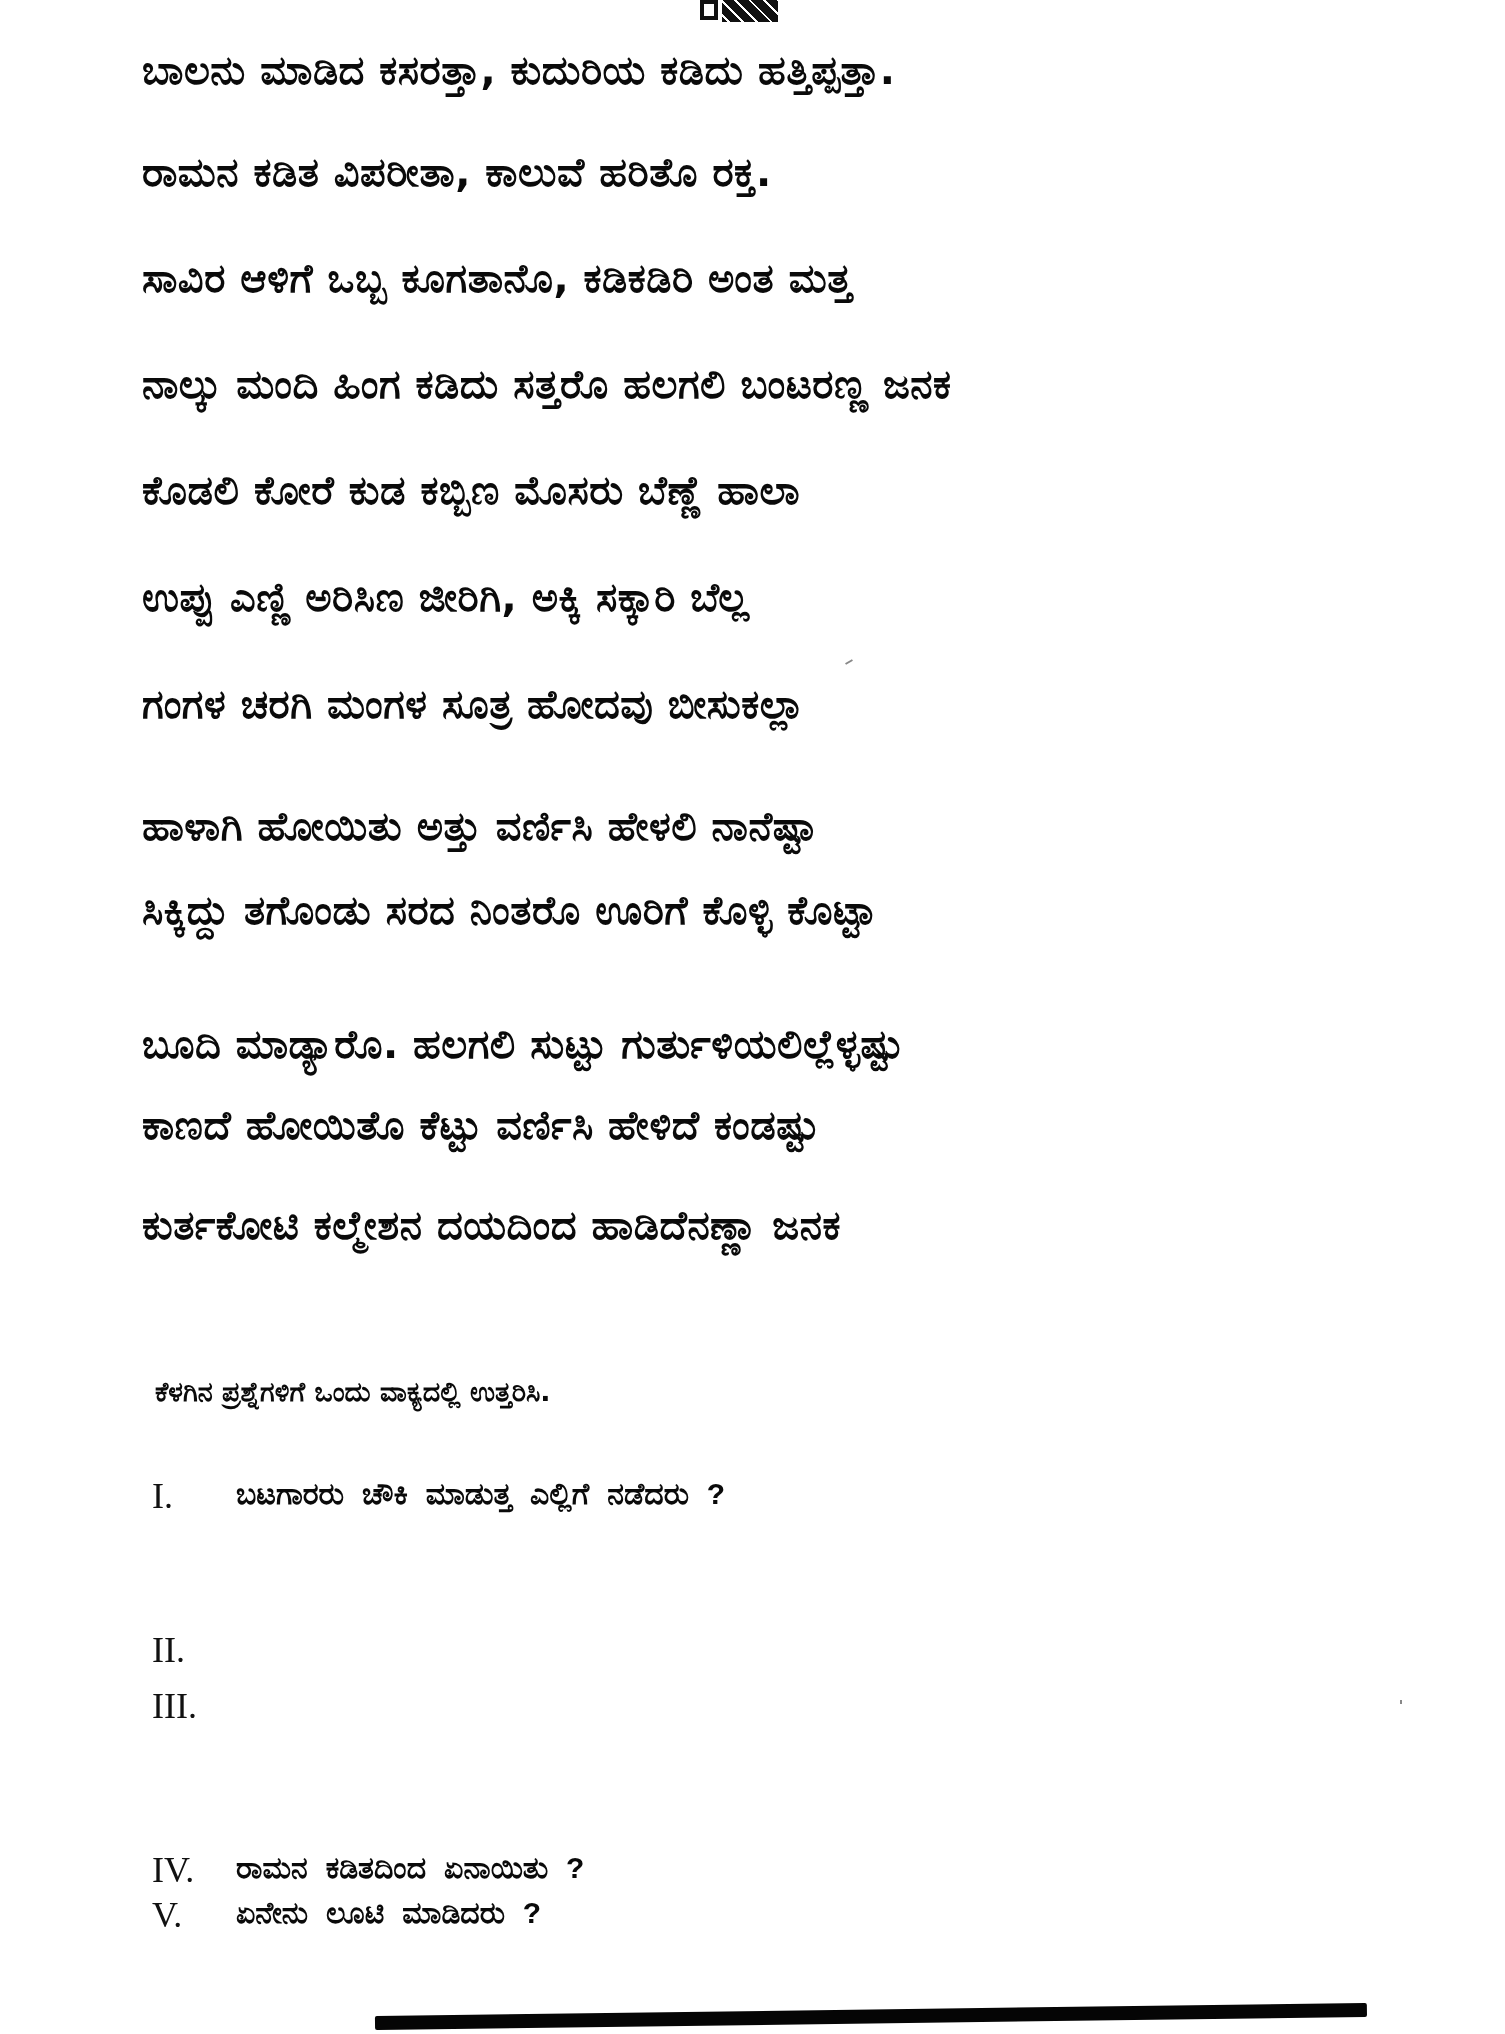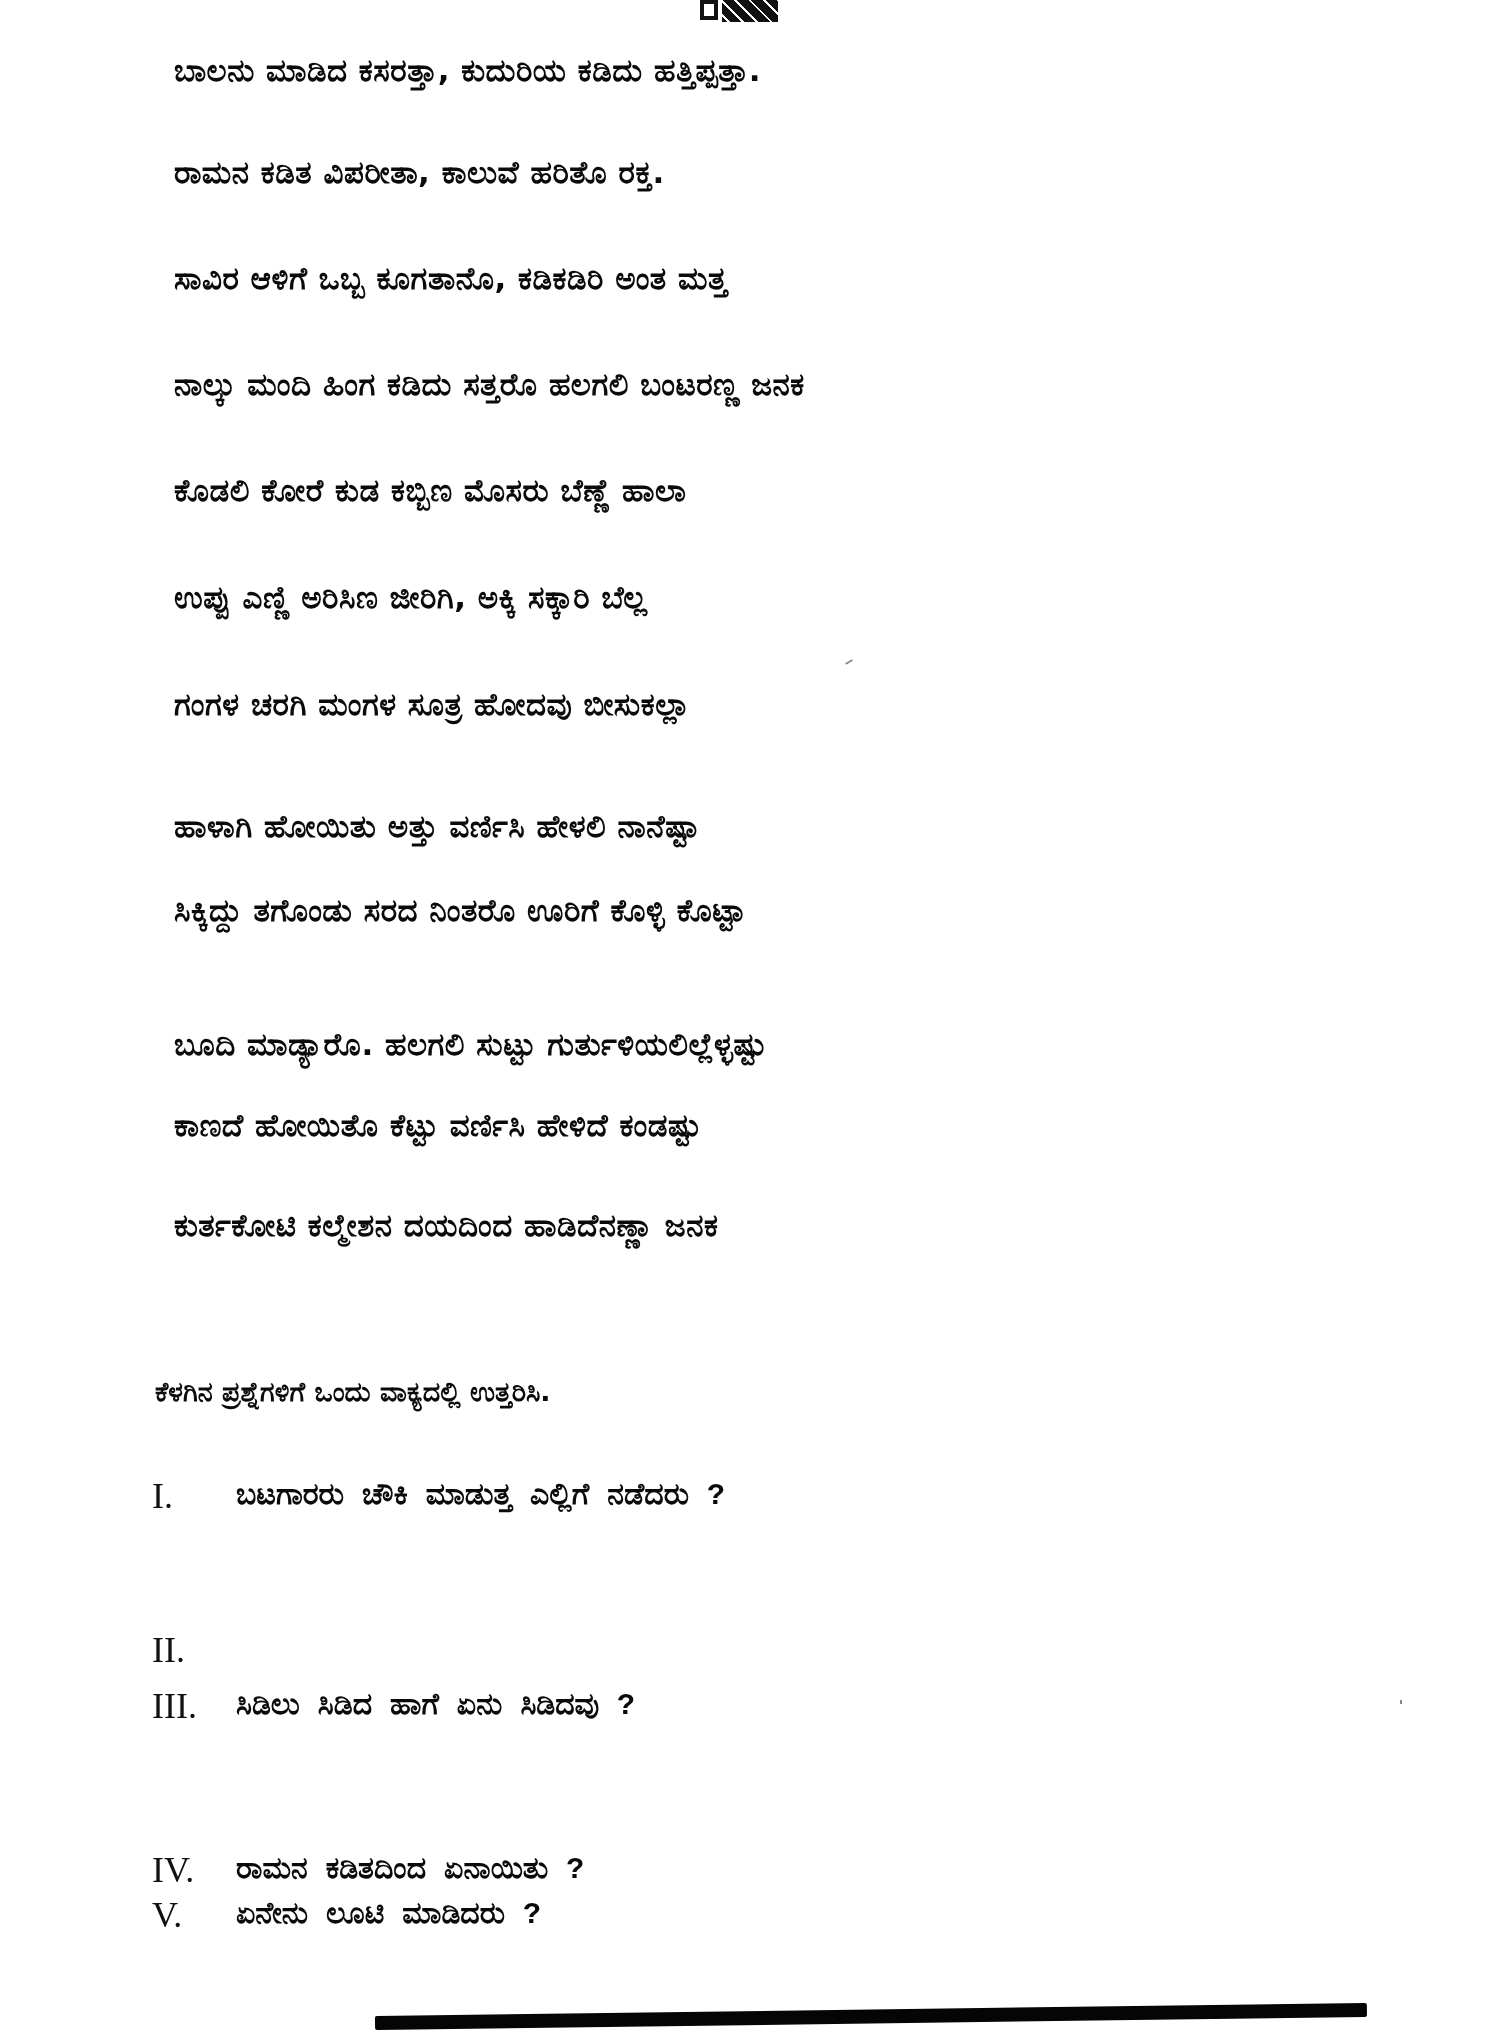--- a/index.html
+++ b/index.html
@@ -10,21 +10,21 @@
   .stamp {
     position: absolute; left: 700px; top: 0; width: 78px; height: 24px;
     display: flex; gap: 4px;
   }
   .stamp .box { width: 18px; height: 20px; border: 4px solid #111; box-sizing: border-box; background: #fff; }
   .stamp .blot { flex: 1; height: 22px; background:
       repeating-linear-gradient(45deg, #111 0 4px, #fff 4px 6px, #111 6px 10px); }
   .poem { position: absolute; left: 142px; top: 0; }
   .line {
     position: absolute; left: 0; white-space: nowrap;
-    font-size: 31px; font-weight: bold; line-height: 40px; letter-spacing: 0.5px; margin-left: 32px;
+    font-size: 40px; font-weight: bold; line-height: 40px; letter-spacing: 0.5px;
   }
   .heading {
     position: absolute; left: 155px; top: 1372px; white-space: nowrap;
     font-size: 27px; font-weight: bold; line-height: 40px;
   }
   .q {
     position: absolute; left: 152px; white-space: nowrap; height: 44px;
     display: flex; align-items: center;
   }
   .q .num {
@@ -66,21 +66,20 @@
 
 <div class="q" style="top:1474px">
   <span class="num">I.</span>
   <span class="text">ಬಟಗಾರರು ಚೌಕಿ ಮಾಡುತ್ತ ಎಲ್ಲಿಗೆ ನಡೆದರು ?</span>
 </div>
 <div class="q" style="top:1628px">
   <span class="num">II.</span>
 </div>
 <div class="q" style="top:1684px">
   <span class="num">III.</span>
-  <span class="text">ಸಿಡಿಲು ಸಿಡಿದ ಹಾಗೆ ಏನು ಸಿಡಿದವು ?</span>
 </div>
 <div class="q" style="top:1848px">
   <span class="num">IV.</span>
   <span class="text">ರಾಮನ ಕಡಿತದಿಂದ ಏನಾಯಿತು ?</span>
 </div>
 <div class="q" style="top:1893px">
   <span class="num">V.</span>
   <span class="text">ಏನೇನು ಲೂಟಿ ಮಾಡಿದರು ?</span>
 </div>
 

